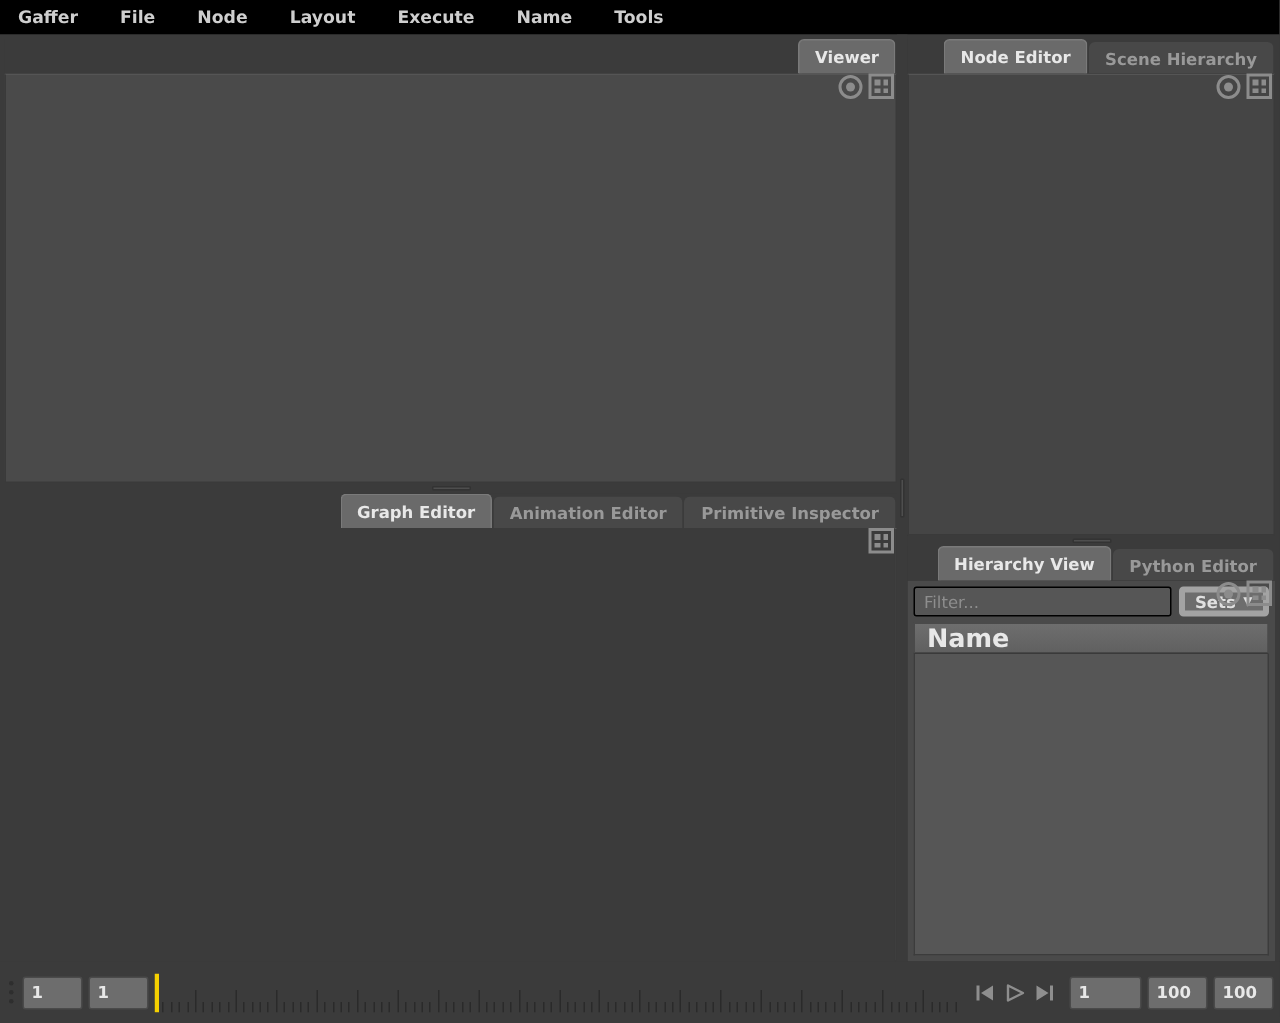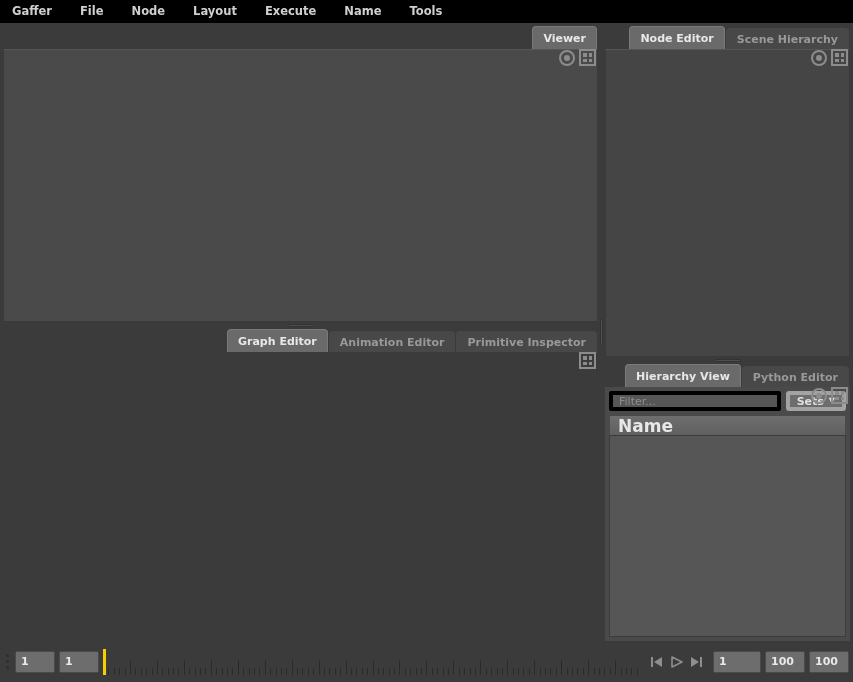--- a/index.html
+++ b/index.html
@@ -194,21 +194,21 @@
   .hier-toolbar {
     display: flex;
     gap: 5px;
     align-items: center;
     flex-shrink: 0;
   }
   .filter-input {
     flex: 1;
     height: 20px;
     background: #565656;
-    border: 4px solid #000000;
+    border: 1px solid #000000;
     border-radius: 2px;
     color: #cfcfcf;
     font-family: "DejaVu Sans", sans-serif;
     font-size: 11px;
     padding: 0 6px;
     outline: none;
   }
   .filter-input::placeholder { color: #8e8e8e; }
   .sets-button {
     height: 20px;

